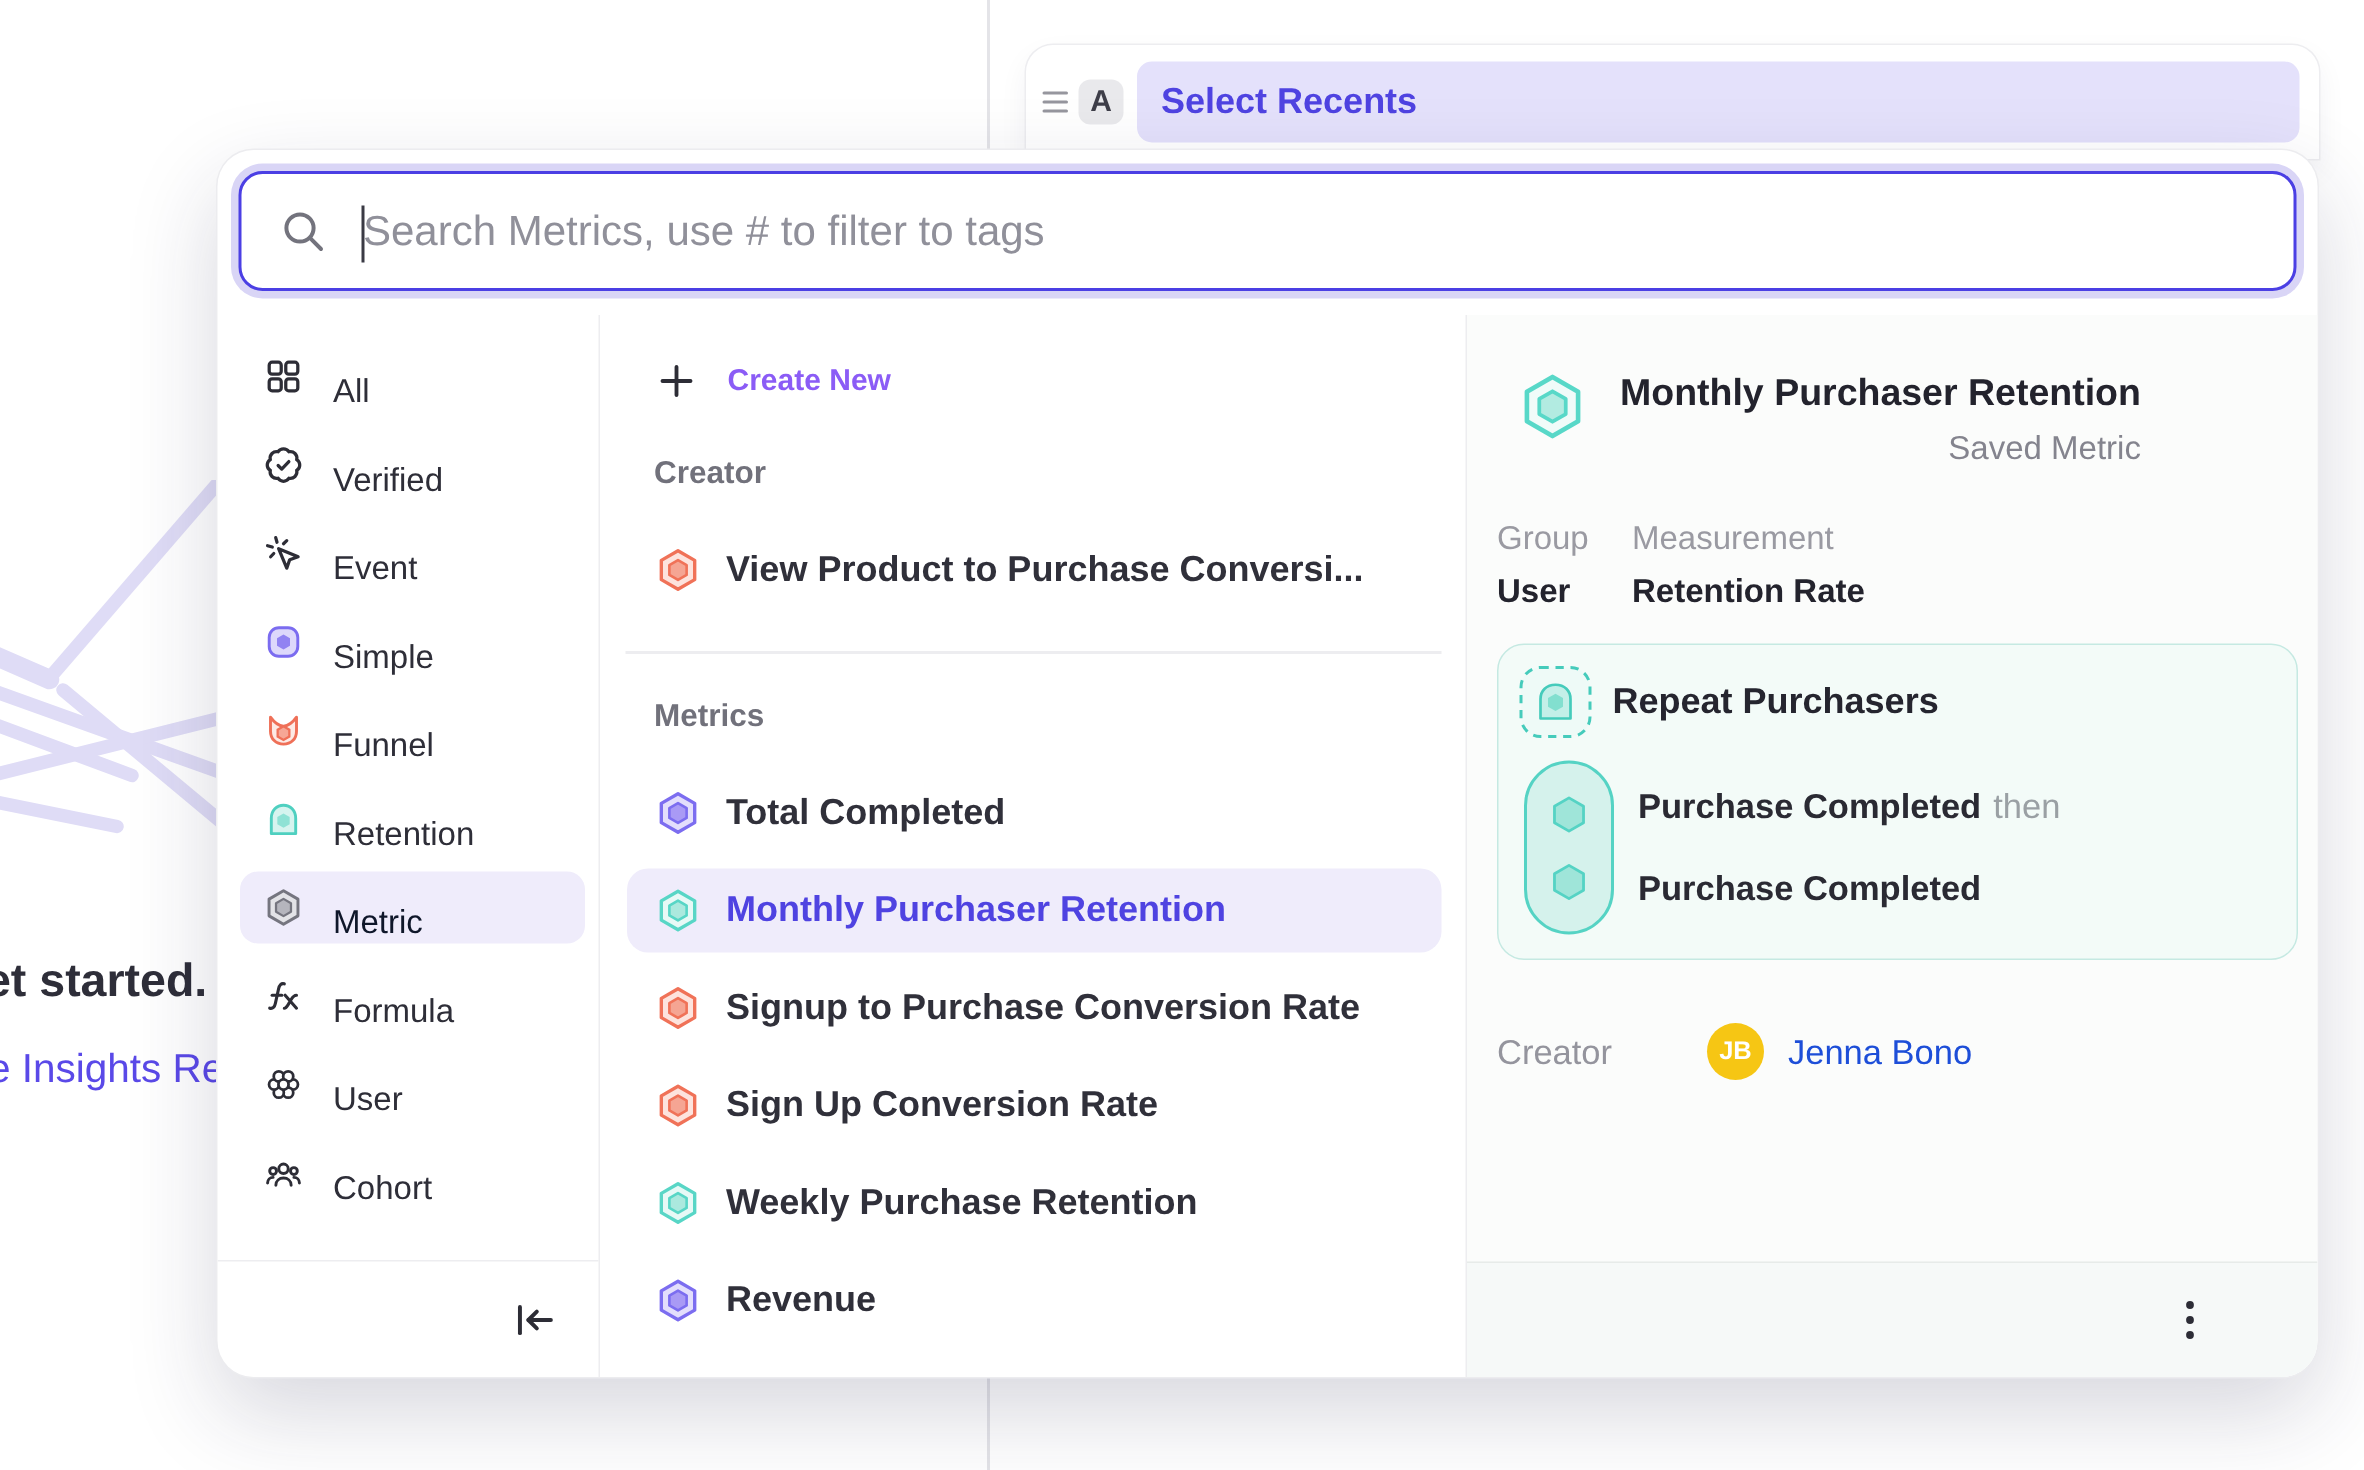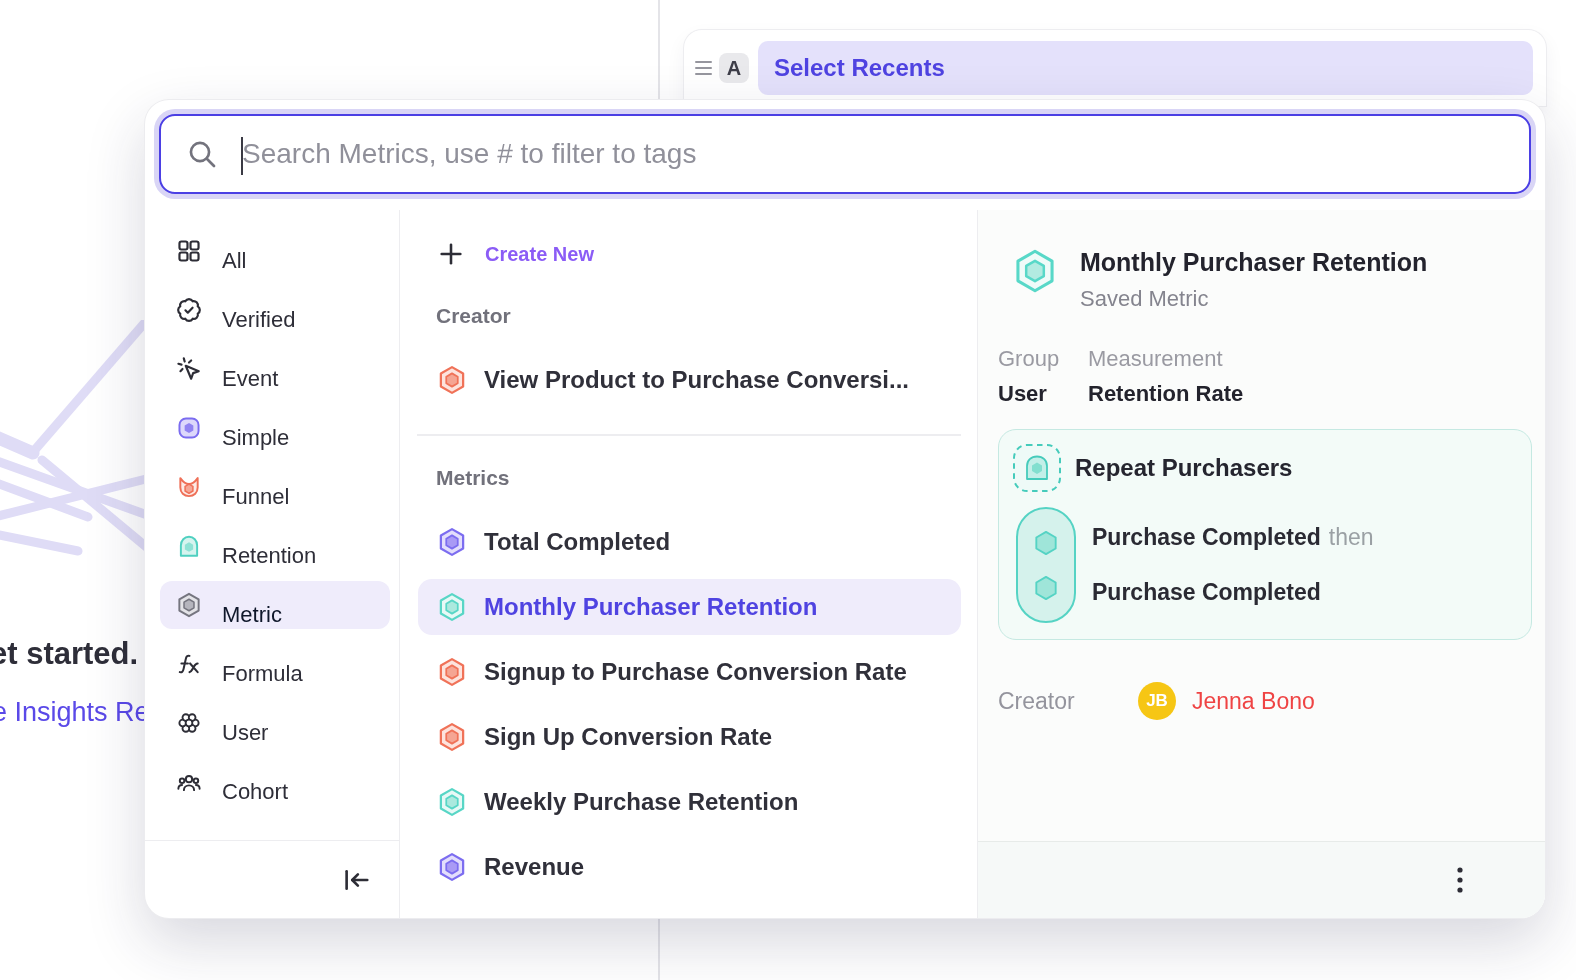--- a/index.html
+++ b/index.html
@@ -88,21 +88,21 @@
   .m-row.sel .lbl { color:#4f43e1; font-weight:700; }
   .m-ico { width:30px; height:30px; flex:0 0 auto; }
   .mid-divider { height:1.5px; background:#ededf0; margin:26px 16px 0 17px; }
 
   
   .detail { width:567px; flex:0 0 auto; background:#fbfcfb; position:relative; padding:38px 0 0 20px; }
   .d-head { display:flex; margin-left:14px; }
   .d-head-ico { width:46px; height:46px; flex:0 0 auto; }
   .d-head-text { margin-left:22px; }
   .d-title { font-size:25px; font-weight:700; color:#23232d; }
-  .d-sub { margin-top:9px; font-size:22px; color:#84848e; }
+  .d-sub { margin-top:9px; font-size:22px; color:#84848e;text-align:right; }
   .d-meta { display:flex; margin-top:34px; }
   .d-meta-col .k { font-size:22px; font-weight:500; color:#9a9aa2; }
   .d-meta-col .v { margin-top:9px; font-size:22px; font-weight:700; color:#23232d; }
   .d-meta-col.group { width:90px; }
 
   .def-card {
     margin:22px 13px 0 0; border:1.5px solid #c5e9e2; background:#f3fbf8;
     border-radius:18px; padding:13px 13px 16px 13px;
   }
   .def-head { display:flex; align-items:center;text-align:right; }
@@ -118,21 +118,21 @@
   .step-line { font-size:23px; font-weight:700; color:#2a2a33; height:42px; display:flex; align-items:center; }
   .step-line .conn { margin-left:8px; font-weight:400; color:#9aa0a4; }
 
   .creator-row { display:flex; align-items:center; margin-top:42px; }
   .creator-label { font-size:23px; color:#94949d; width:140px; }
   .avatar {
     width:38px; height:38px; border-radius:50%; background:#f6c614;
     display:flex; align-items:center; justify-content:center;
     color:#fff; font-size:17px; font-weight:700; flex:0 0 auto;
   }
-  .creator-name { margin-left:16px; font-size:23px; font-weight:500; color:#ef4444; }
+  .creator-name { margin-left:16px; font-size:23px; font-weight:500; color:#1d4ed8; }
 
   .detail-foot {
     position:absolute; left:0; right:0; bottom:0; height:77px;
     border-top:1.5px solid #e7ebe9; background:#f6f9f8;
     display:flex; align-items:center; justify-content:flex-end;
   }
   .kebab-btn { margin-right:72px; cursor:pointer; display:flex; }
 </style>
 </head>
 <body>

